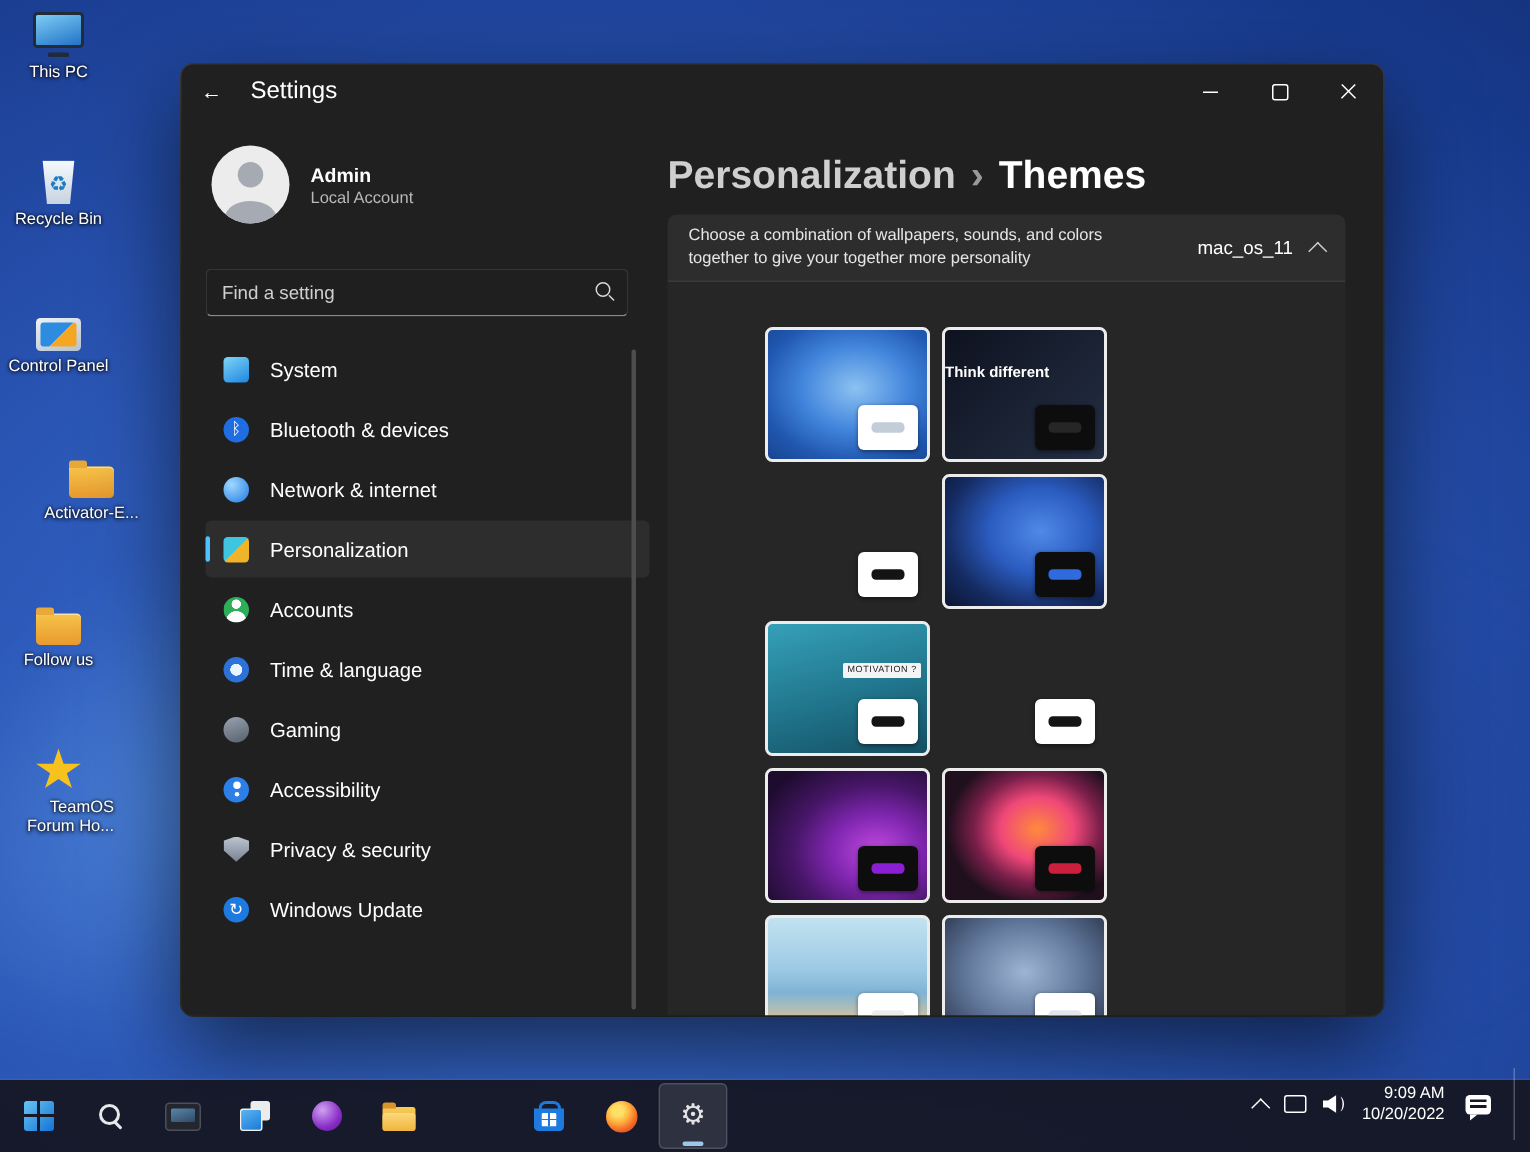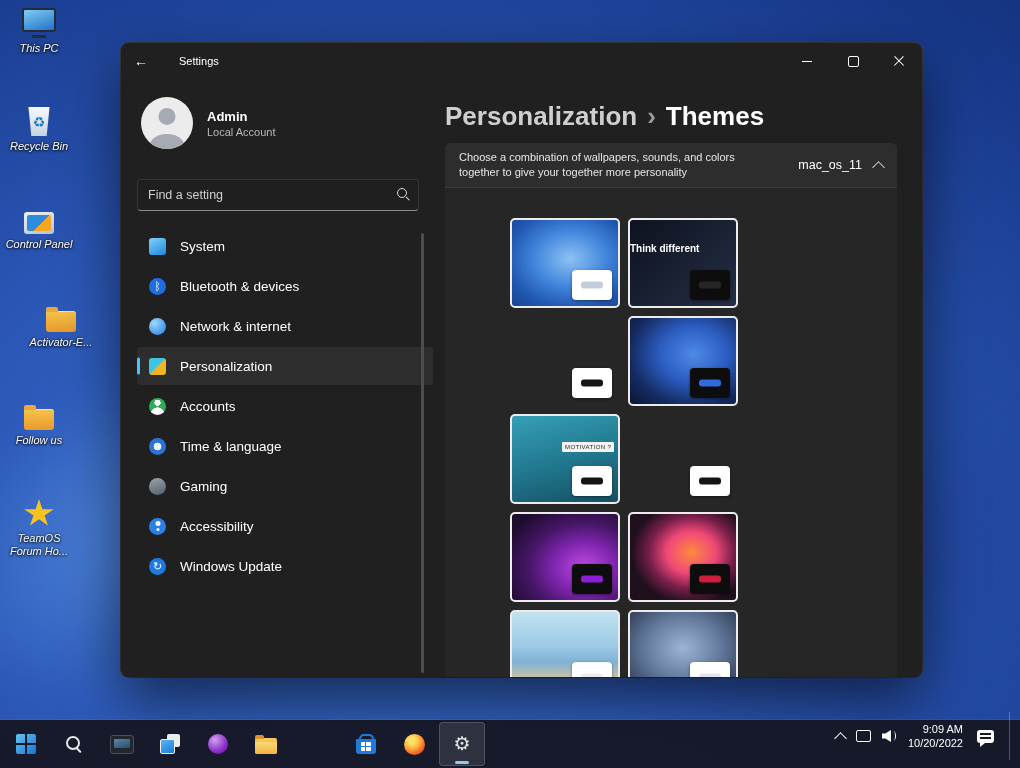--- a/index.html
+++ b/index.html
@@ -8,40 +8,40 @@
   #desktop{position:absolute;inset:0;
     background:radial-gradient(1200px 900px at 38% 68%, #3d74d8 0%, #2a55b4 40%, #183a8c 70%, #0d2260 100%);}
   .petal{position:absolute;border-radius:50%;filter:blur(22px);opacity:.55;pointer-events:none;}
   .p1{left:-90px;top:370px;width:520px;height:300px;background:radial-gradient(closest-side,#6aa8f0,rgba(0,0,0,0));transform:rotate(-25deg);}
   .p2{left:240px;top:110px;width:430px;height:260px;background:radial-gradient(closest-side,#3c6cd0,rgba(0,0,0,0));transform:rotate(20deg);}
   .p3{right:-70px;bottom:70px;width:540px;height:330px;background:radial-gradient(closest-side,#1c3a8a,rgba(0,0,0,0));}
   
   #desktop-icons{position:absolute;left:0;top:0;width:78px;bottom:48px;}
   .dicon{position:absolute;left:0;width:78px;display:flex;flex-direction:column;align-items:center;gap:4px;cursor:default;}
   .dicon-art{height:32px;display:flex;align-items:flex-end;justify-content:center;}
-  .dicon-label{font-size:11px;color:#fff;text-align:center;line-height:1.2;
-    text-shadow:0 1px 3px rgba(0,0,0,.95),0 0 2px rgba(0,0,0,.8);max-width:74px;font-style:italic;}
+  .dicon-label{font-size:11px;color:#fff;text-align:right;line-height:1.2;
+    text-shadow:0 1px 3px rgba(0,0,0,.95),0 0 2px rgba(0,0,0,.8);max-width:74px;}
   .art-pc{width:30px;height:20px;background:linear-gradient(160deg,#7ecdf4,#2272c8);border:2px solid #222b38;border-radius:3px;position:relative;margin-bottom:6px;}
   .art-pc::after{content:"";position:absolute;left:50%;transform:translateX(-50%);bottom:-8px;width:14px;height:3px;background:#222b38;border-radius:1px;}
   .art-recycle{width:24px;height:29px;background:linear-gradient(180deg,#f5f9fd,#c6d3e0);clip-path:polygon(6% 0,94% 0,82% 100%,18% 100%);position:relative;}
   .art-recycle::after{content:"\267B";position:absolute;inset:0;display:flex;align-items:center;justify-content:center;color:#1f7ac0;font-size:14px;}
   .art-cp{width:30px;height:22px;background:linear-gradient(160deg,#eef2f7,#b6c2cf);border-radius:3px;position:relative;}
   .art-cp::before{content:"";position:absolute;inset:3px;background:linear-gradient(135deg,#2d8ce0 55%,#f5a623 55%);border-radius:2px;}
   .art-folder{width:30px;height:21px;background:linear-gradient(180deg,#f7c44a,#e89a2e);border-radius:2px 3px 3px 3px;position:relative;box-shadow:inset 0 1px 0 rgba(255,255,255,.5);}
   .art-folder::before{content:"";position:absolute;top:-4px;left:0;width:12px;height:5px;background:#e8a93a;border-radius:2px 2px 0 0;}
   .art-star{width:31px;height:29px;background:#f7c21e;clip-path:polygon(50% 0%,61% 35%,98% 35%,68% 57%,79% 91%,50% 70%,21% 91%,32% 57%,2% 35%,39% 35%);filter:drop-shadow(0 1px 2px rgba(0,0,0,.4));}
   .art-faq{width:20px;height:28px;background:#252a33;border:1px solid #4a5360;border-radius:3px;position:relative;}
   .art-faq::before{content:"";position:absolute;top:4px;left:3px;right:3px;height:10px;background:#39414e;border-radius:1px;}
   
   #settings-window{position:absolute;left:121px;top:43px;width:801px;height:634px;background:#202020;
     border-radius:8px;overflow:hidden;box-shadow:0 24px 60px rgba(0,0,0,.6),0 0 0 1px #3a3a3a;}
   .titlebar{position:absolute;left:0;right:0;top:0;height:36px;display:flex;align-items:center;}
   .back-btn{width:40px;height:36px;display:flex;align-items:center;justify-content:center;cursor:pointer;}
   .back-btn::before{content:"\2190";color:#fff;font-size:14px;}
-  .win-title{font-size:11px;color:#fff;margin-left:18px;}
+  .win-title{font-size:16px;color:#fff;margin-left:6px;}
   .cap-group{margin-left:auto;display:flex;height:36px;}
   .cap{width:46px;height:36px;display:flex;align-items:center;justify-content:center;position:relative;cursor:pointer;}
   .cap-min::before{content:"";width:10px;height:1px;background:#fff;}
   .cap-max::before{content:"";width:9px;height:9px;border:1px solid #fff;border-radius:2px;}
   .cap-close::before,.cap-close::after{content:"";position:absolute;width:13px;height:1.3px;background:#fff;top:50%;left:50%;}
   .cap-close::before{transform:translate(-50%,-50%) rotate(45deg);}
   .cap-close::after{transform:translate(-50%,-50%) rotate(-45deg);}
   
   .sidebar{position:absolute;left:16px;top:36px;width:296px;bottom:0;}
   .user-card{display:flex;align-items:center;gap:14px;margin:18px 0 0 4px;}
@@ -270,20 +270,25 @@
     <span class="nic ic-gaming"></span>
     <span class="nav-label">Gaming</span>
   </div>
 
   <div class="nav-item">
 
     <span class="nic ic-accessibility"></span>
     <span class="nav-label">Accessibility</span>
   </div>
 
+  <div class="nav-item">
+
+    <span class="nic ic-privacy"></span>
+    <span class="nav-label">Privacy &amp; security</span>
+  </div>
 
   <div class="nav-item">
 
     <span class="nic ic-update"></span>
     <span class="nav-label">Windows Update</span>
   </div>
 </div>
   </div>
   <div class="side-scroll"></div>
 

